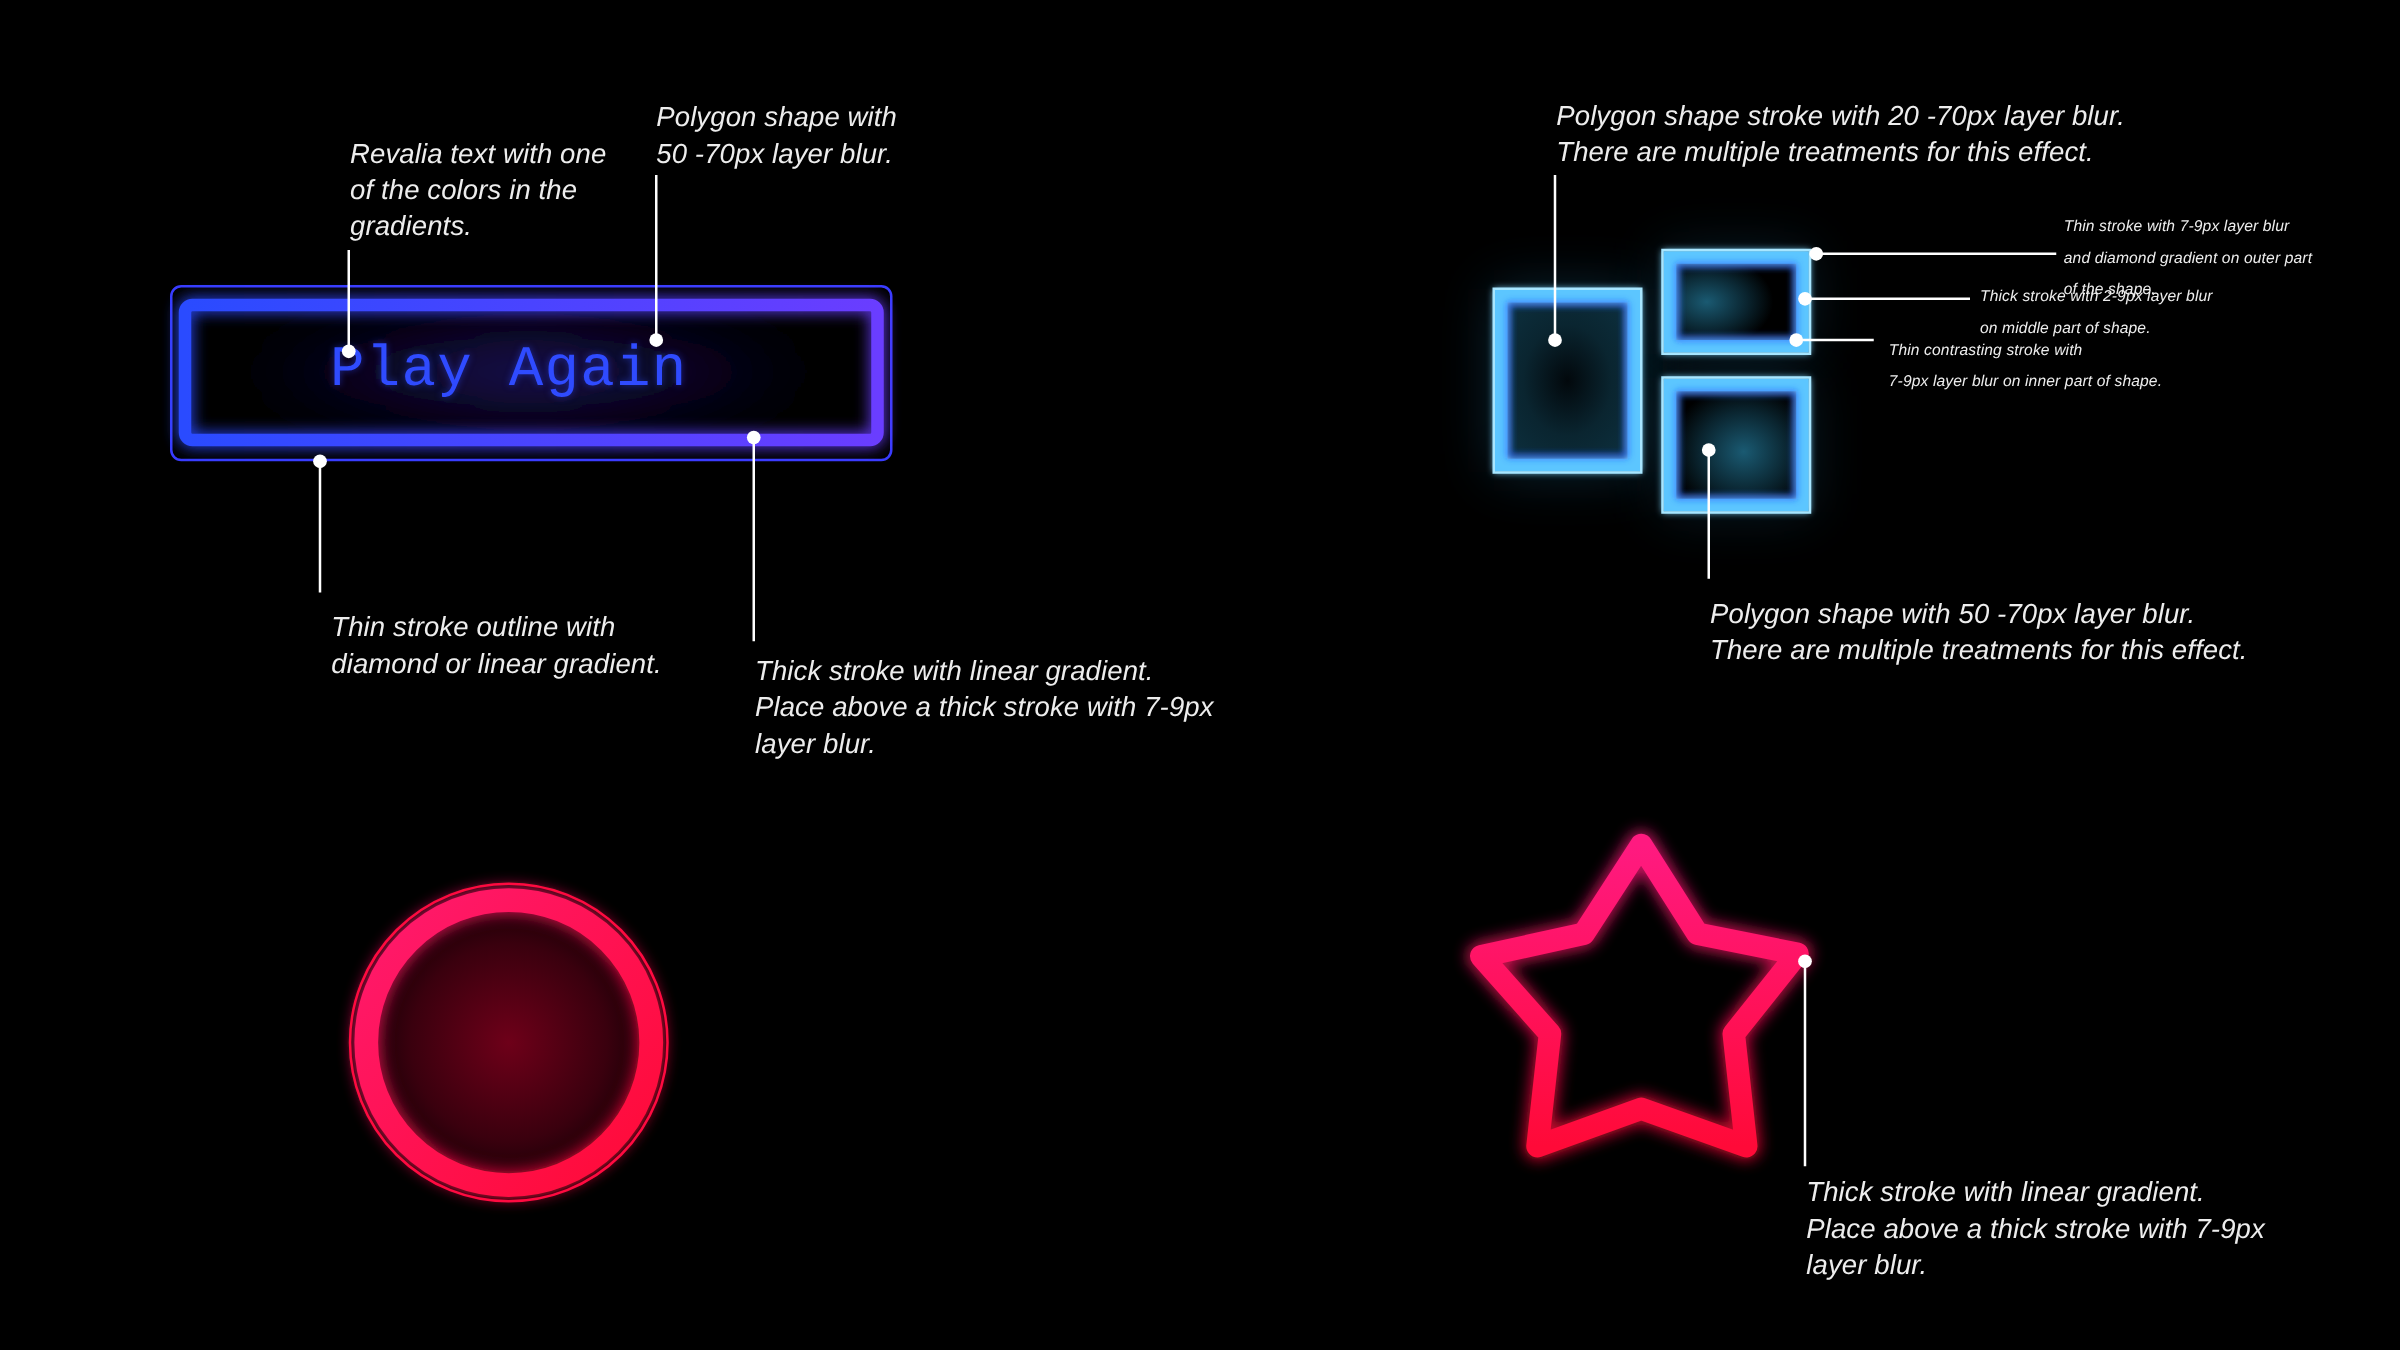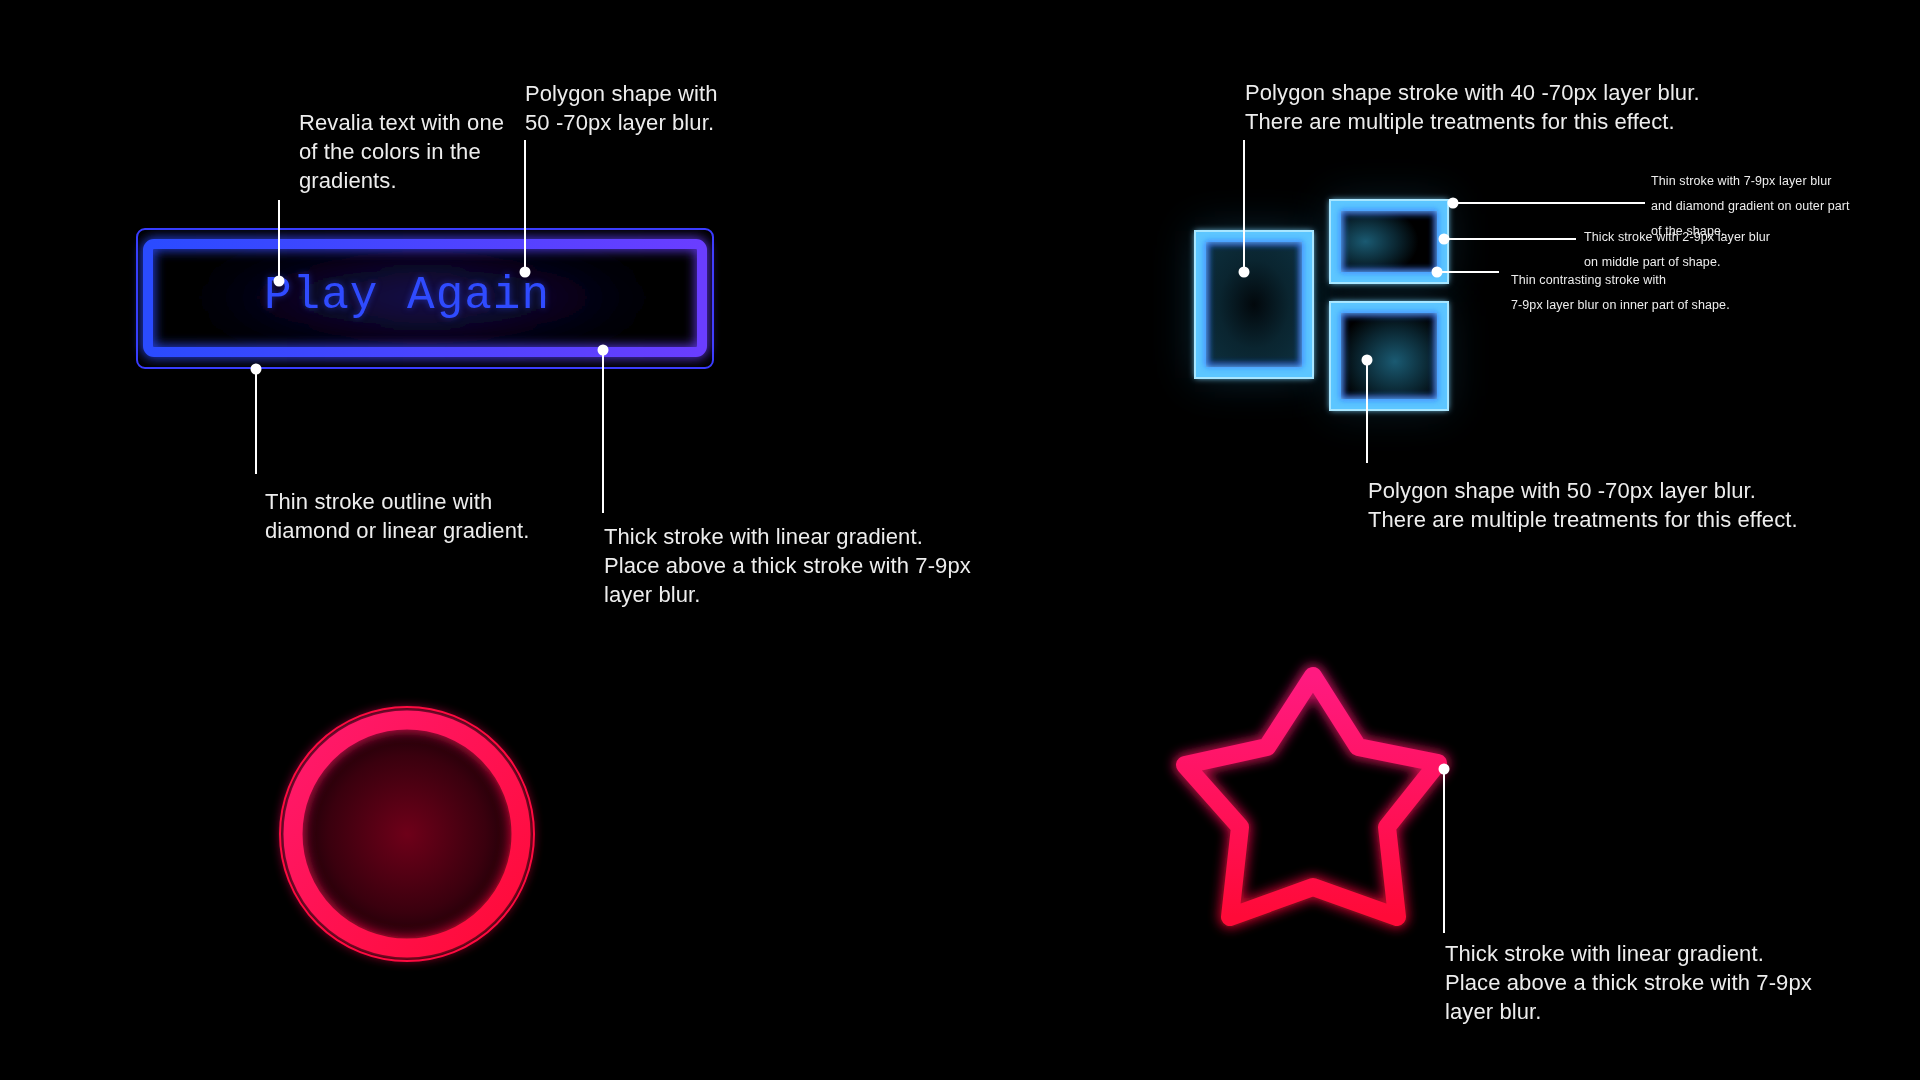--- a/index.html
+++ b/index.html
@@ -1,17 +1,17 @@
 <!DOCTYPE html>
 <html><head>
 <meta charset="utf-8">
 <style>
   html, body { margin:0; padding:0; background:#000; }
   body { width:1920px; height:1080px; position:relative; overflow:hidden; font-family:"Liberation Sans", sans-serif; color:#f2f2f2; }
-  .note { position:absolute; font-size:22px; line-height:29px; color:#ededed; white-space:pre; letter-spacing:0.1px; }
+  .note { position:absolute; font-size:22px; line-height:29px; color:#ededed; white-space:pre; letter-spacing:0.1px;font-style:italic; }
   .note.small { font-size:12.5px; line-height:25px; }
   .vline { position:absolute; width:2px; background:#fff; }
   .hline { position:absolute; height:2px; background:#fff; }
   .dot { position:absolute; width:11px; height:11px; border-radius:50%; background:#fff; transform:translate(-50%,-50%); }
   svg.art { position:absolute; left:0; top:0; }
   .btn-label { position:absolute; font-family:Liberation Mono, monospace; font-size:46px; letter-spacing:1px; white-space:nowrap; }
 </style>
 </head>
 <body>
 
@@ -138,32 +138,32 @@
 
 <div class="dot" style="left:1437px; top:272px;"></div>
 <div class="hline" style="left:1437px; top:271px; width:62px;"></div>
 
 <div class="dot" style="left:1367px; top:360px;"></div>
 <div class="vline" style="left:1366px; top:360px; height:103px;"></div>
 
 <div class="dot" style="left:1444px; top:769px;"></div>
 <div class="vline" style="left:1443px; top:769px; height:164px;"></div>
 
-<div class="note" style="left:280px; top:108px;margin-left:19px;">Revalia text with one
+<div class="note" style="left:280px; top:108px;">Revalia text with one
 of the colors in the
 gradients.</div>
 <div class="note" style="left:525px; top:79px;">Polygon shape with
 50 -70px layer blur.</div>
 <div class="note" style="left:265px; top:487px;">Thin stroke outline with
 diamond or linear gradient.</div>
 <div class="note" style="left:604px; top:522px;">Thick stroke with linear gradient.
 Place above a thick stroke with 7-9px
 layer blur.</div>
 
-<div class="note" style="left:1245px; top:78px;">Polygon shape stroke with 40 -70px layer blur.
+<div class="note" style="left:1245px; top:78px;">Polygon shape stroke with 20 -70px layer blur.
 There are multiple treatments for this effect.</div>
 <div class="note small" style="left:1651px; top:169px;">Thin stroke with 7-9px layer blur
 and diamond gradient on outer part
 of the shape.</div>
 <div class="note small" style="left:1584px; top:225px;">Thick stroke with 2-9px layer blur
 on middle part of shape.</div>
 <div class="note small" style="left:1511px; top:268px;">Thin contrasting stroke with
 7-9px layer blur on inner part of shape.</div>
 <div class="note" style="left:1368px; top:476px;">Polygon shape with 50 -70px layer blur.
 There are multiple treatments for this effect.</div>

